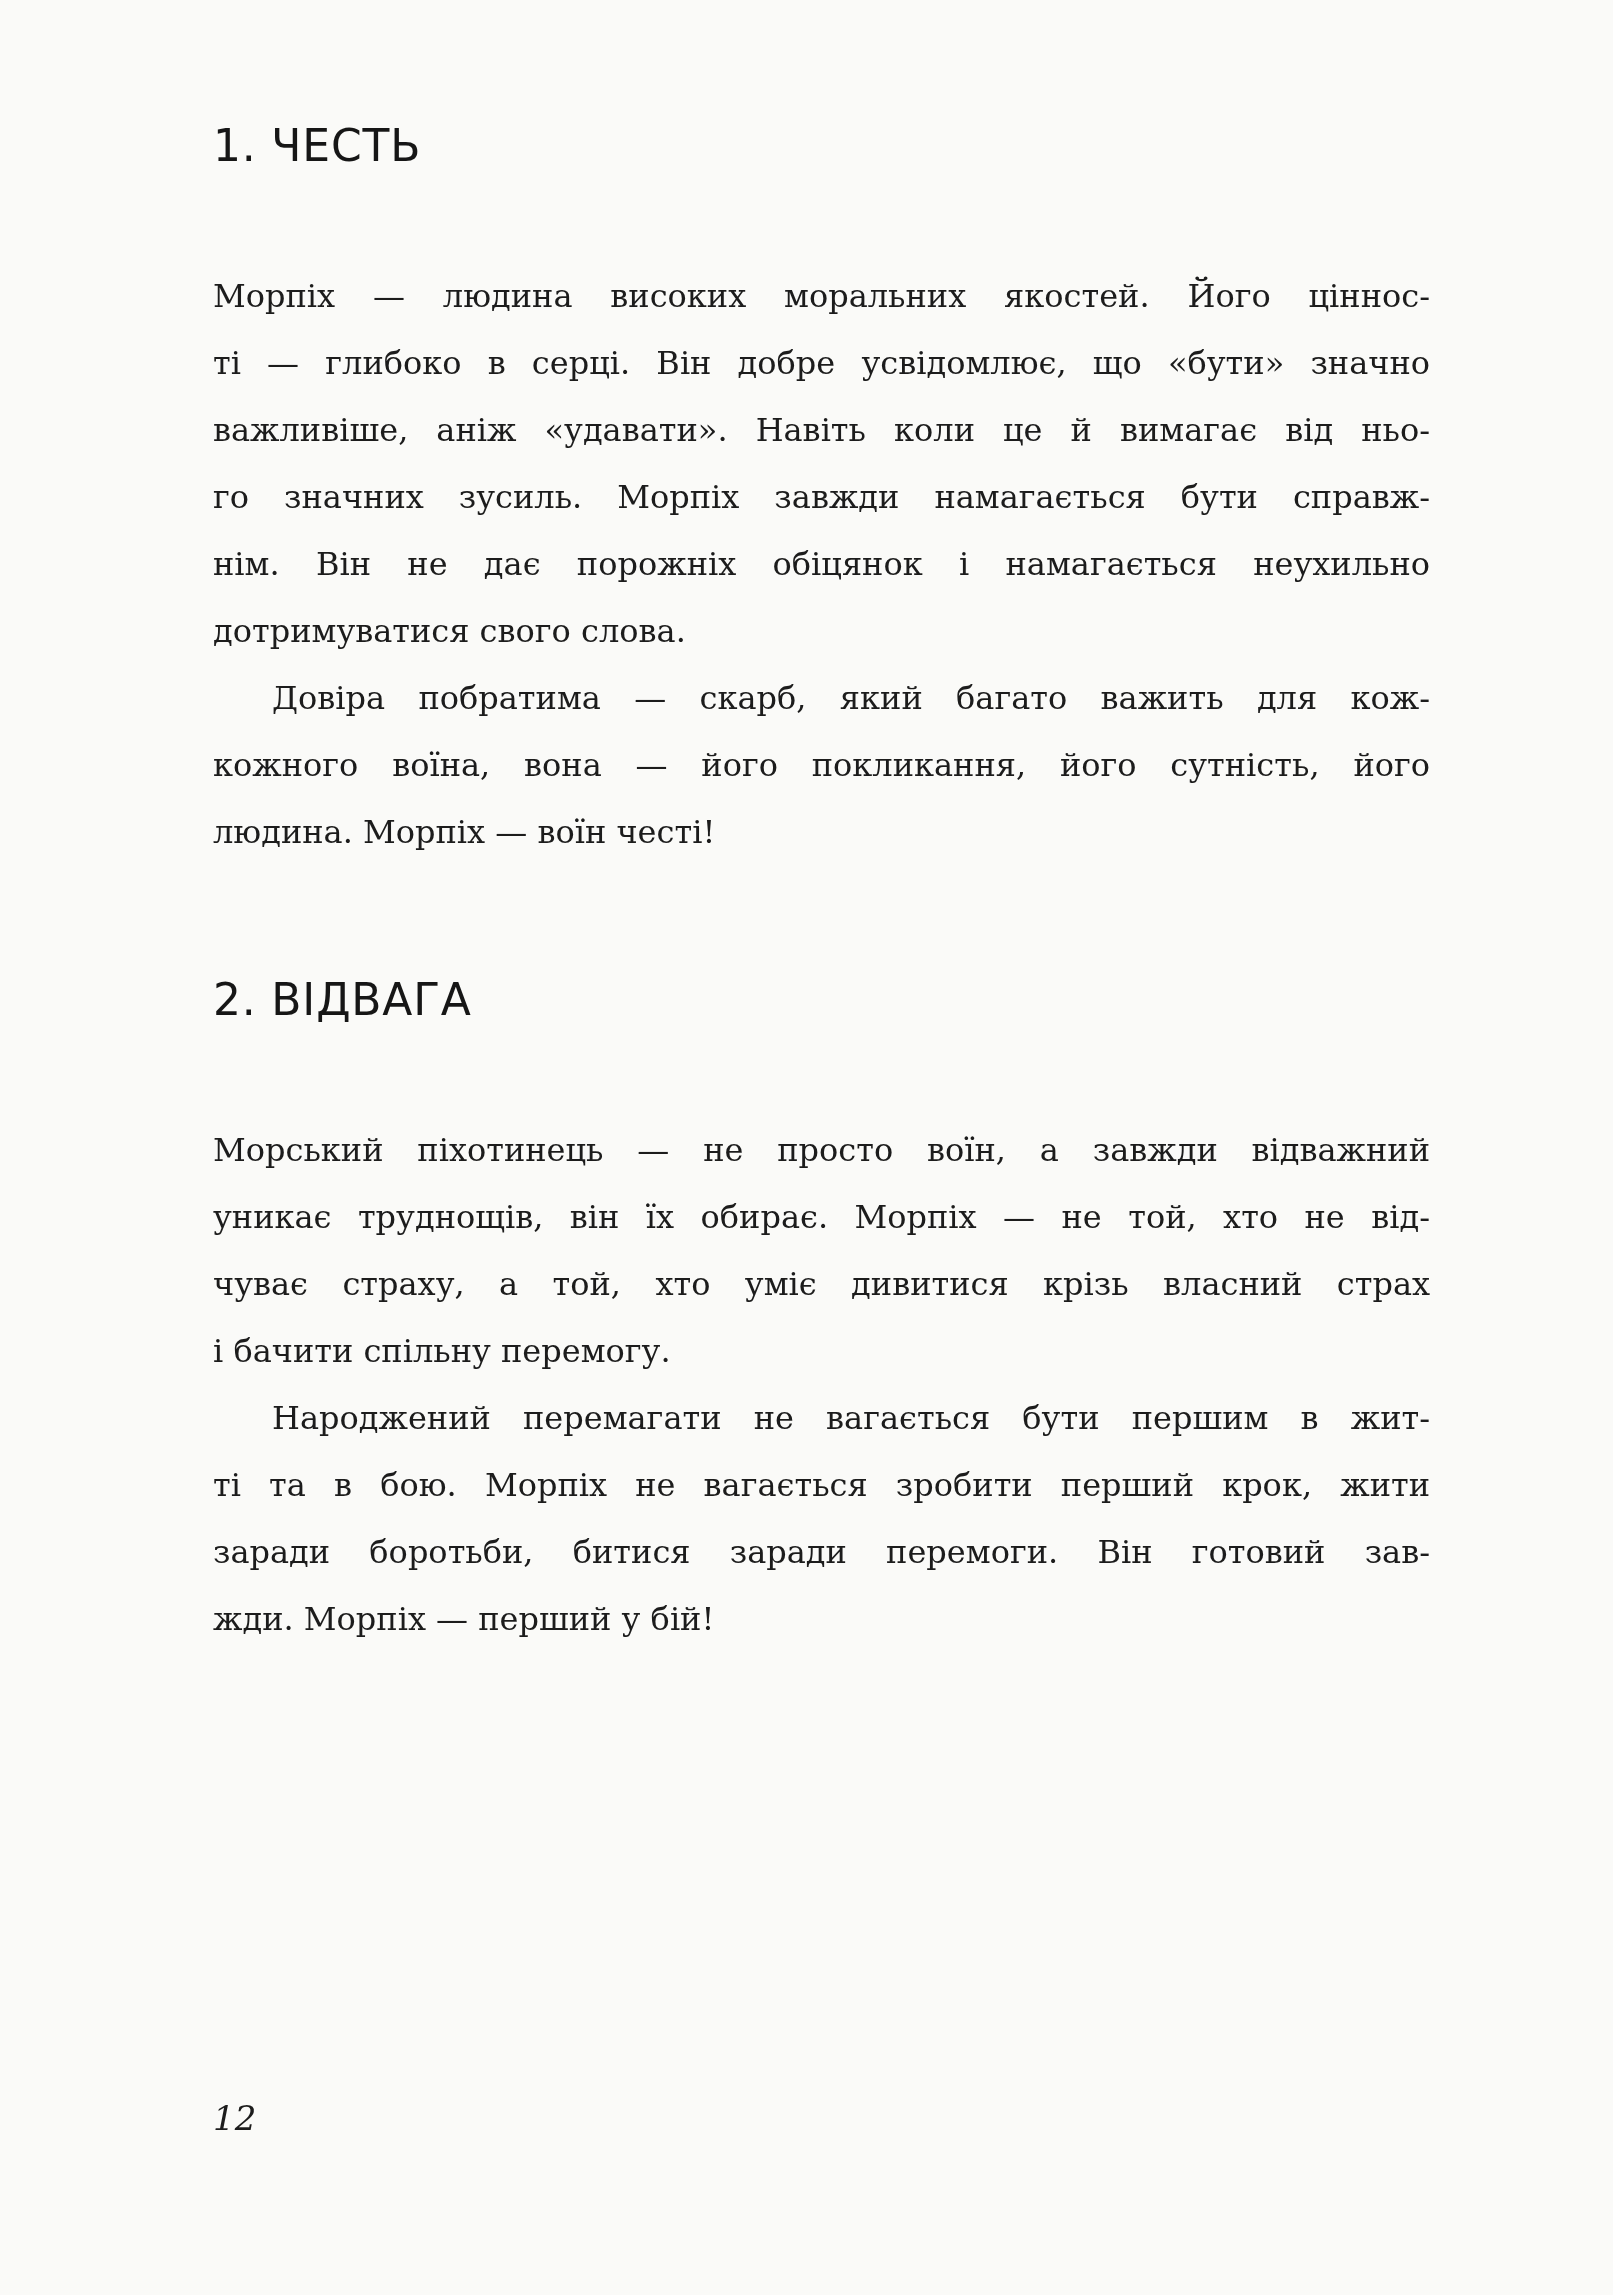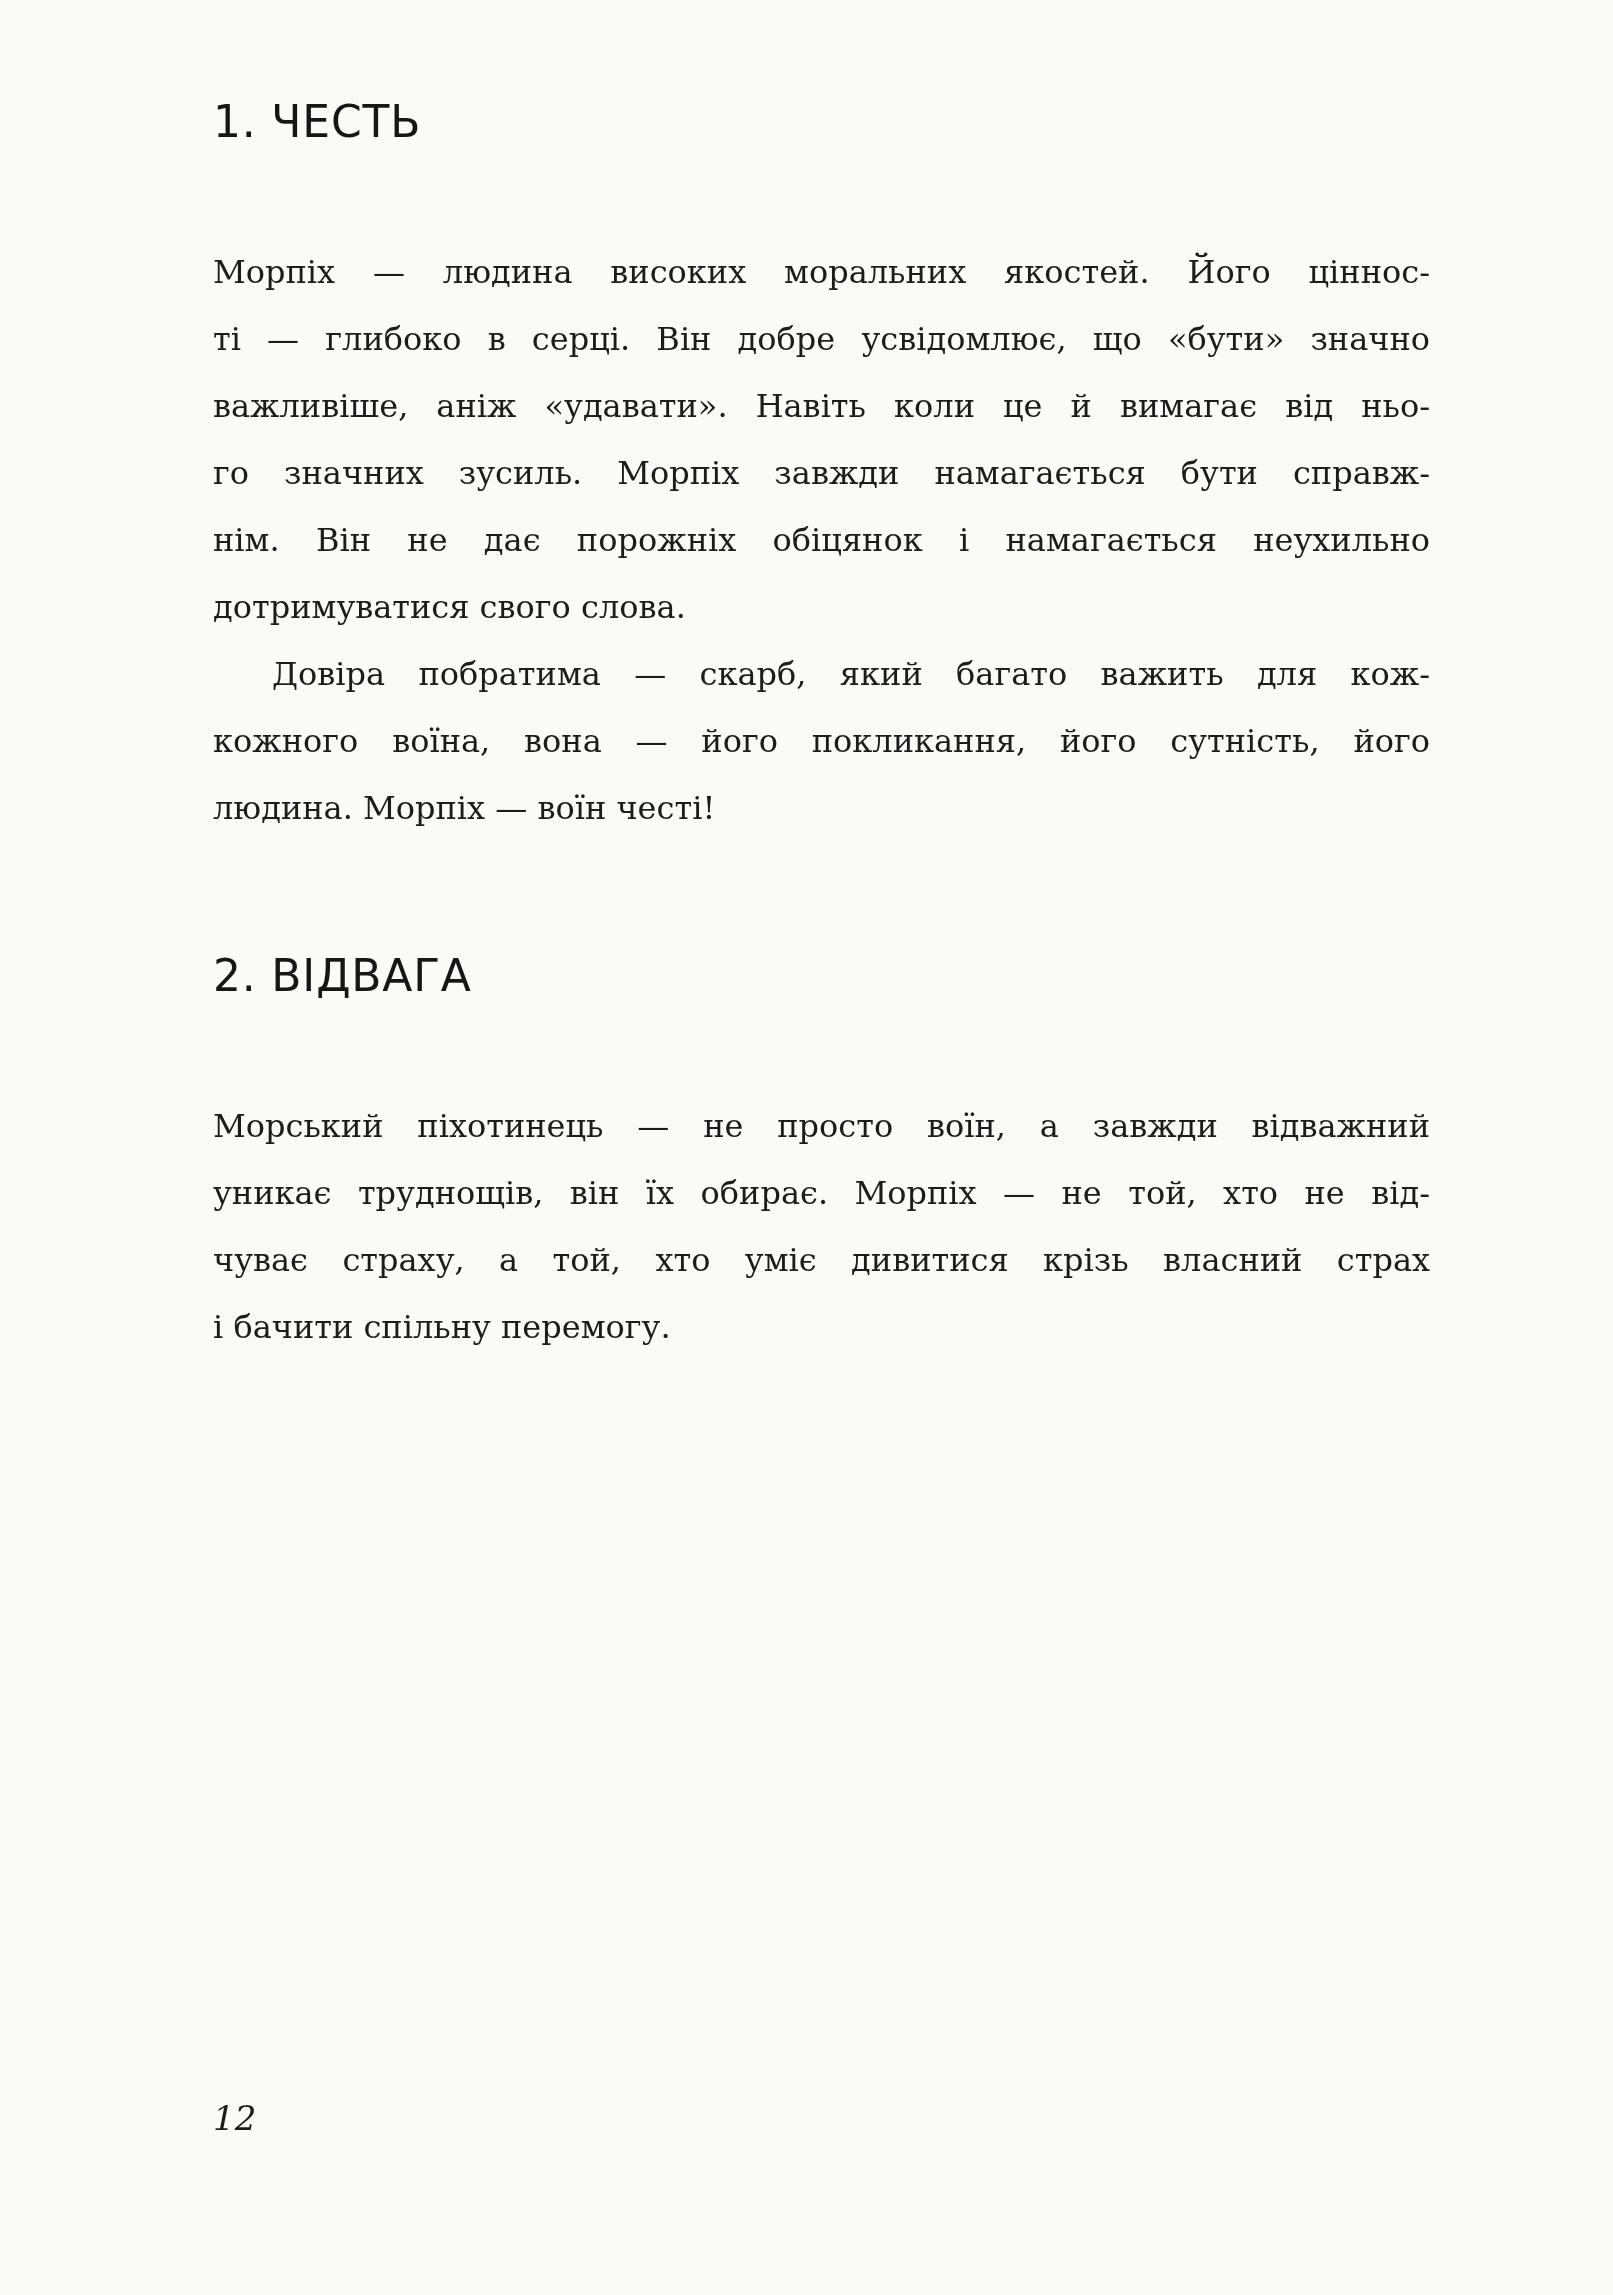--- a/index.html
+++ b/index.html
@@ -15,21 +15,21 @@
     background: #fafaf8;
     color: #1c1c1c;
     font-family: "DejaVu Serif", "Liberation Serif", serif;
     overflow: hidden;
   }
   .content {
     position: absolute;
     left: 213px;
     top: 0;
     width: 1217px;
-    padding-top: 96px;
+    padding-top: 120px;
   }
   .heading {
     font-family: "DejaVu Sans", "Liberation Sans", sans-serif;
     font-weight: 400;
     font-size: 44px;
     line-height: 52px;
     letter-spacing: 0.8px;
     color: #161616;
     margin: 0 0 91px 0;
   }
@@ -90,20 +90,26 @@
 
     <section>
       <h2 class="heading heading-second">2. ВІДВАГА</h2>
       <div>
           <div class="para">
             <div class="line">Морський піхотинець — не просто воїн, а завжди відважний</div>
             <div class="line">уникає труднощів, він їх обирає. Морпіх — не той, хто не від-</div>
             <div class="line">чуває страху, а той, хто уміє дивитися крізь власний страх</div>
             <div class="line line-last">і бачити спільну перемогу.</div>
           </div>
+          <div class="para">
+            <div class="line line-indent">Народжений перемагати не вагається бути першим в жит-</div>
+            <div class="line">ті та в бою. Морпіх не вагається зробити перший крок, жити</div>
+            <div class="line">заради боротьби, битися заради перемоги. Він готовий зав-</div>
+            <div class="line line-last">жди. Морпіх — перший у бій!</div>
+          </div>
         </div>
     </section>
 
   </div>
 
   <div class="page-number">12</div>
 </div>
 
 
 </body></html>

